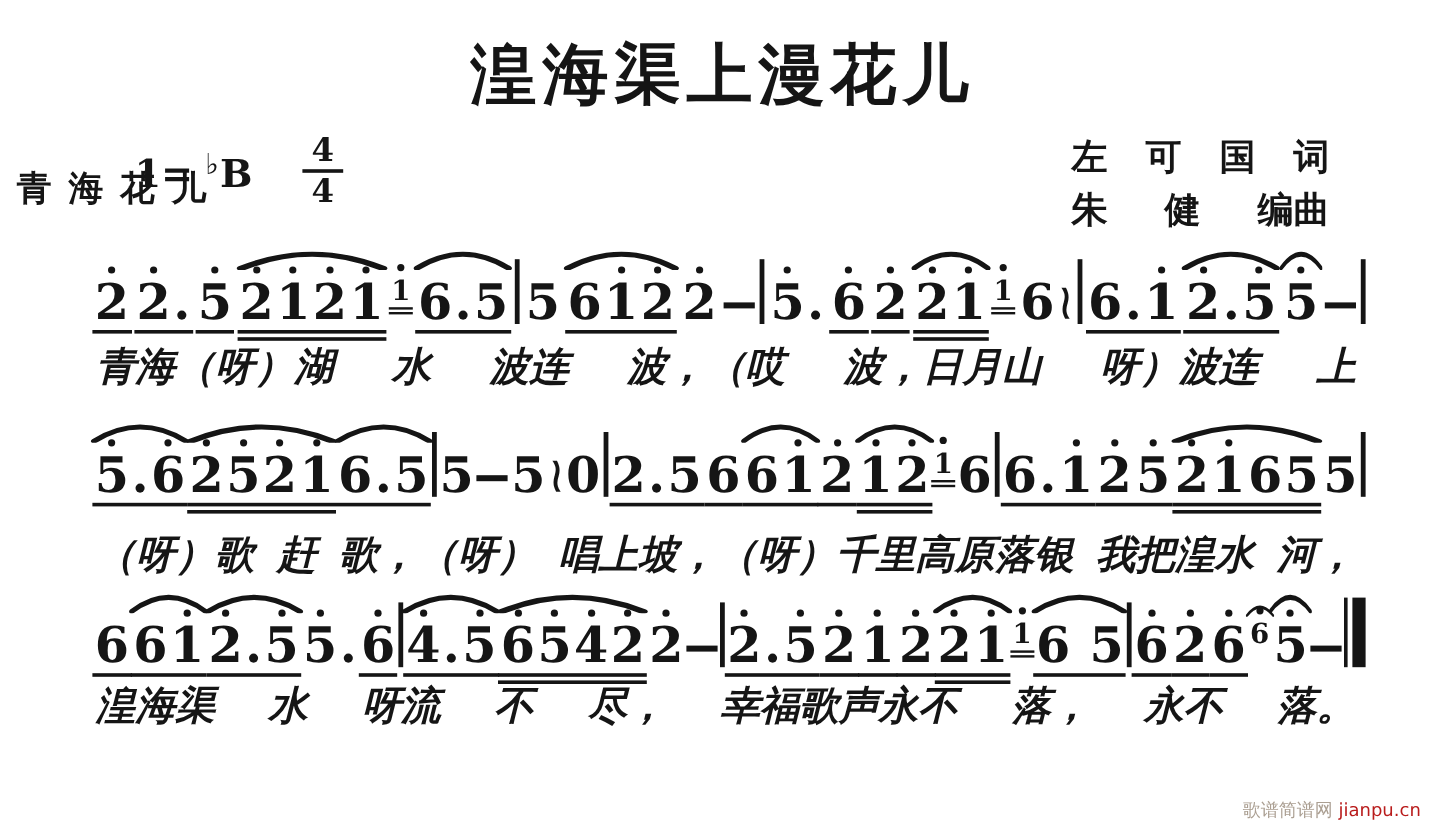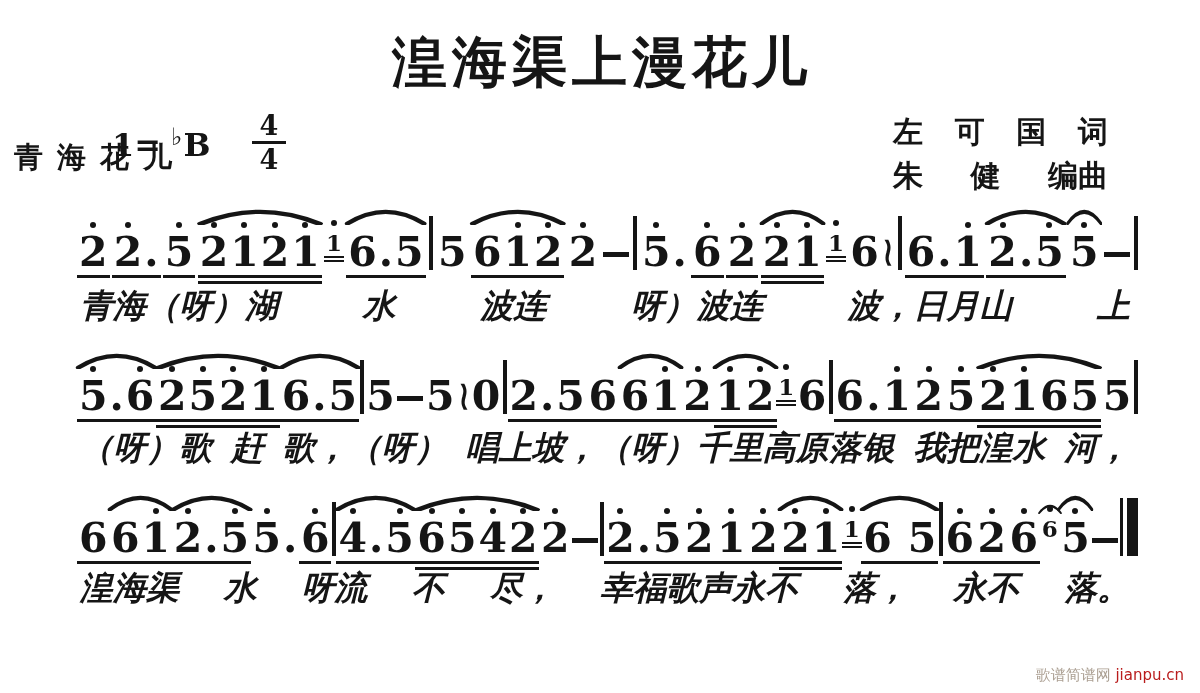--- a/index.html
+++ b/index.html
@@ -42,21 +42,21 @@
   .endbar{display:flex;align-items:flex-end;}
   .endbar .thin{width:3px;height:58px;background:#151515;margin-right:4px;}
   .endbar .thick{width:11px;height:58px;background:#151515;}
   .dash{width:26px;height:5px;background:#151515;margin-bottom:13px;}
   .wavy{font-size:28px;margin-left:3px;margin-bottom:1px;display:inline-block;
         transform:scaleY(1.4);transform-origin:bottom;}
 
   
   .lline{position:absolute;left:80px;right:70px;display:flex;justify-content:space-between;
          font-size:33px;font-weight:bold;white-space:nowrap;font-style:italic;}
-  #l1{top:284px;} #l2{top:426px;} #l3{top:566px;}
+  #l1{top:284px;} #l2{top:440px;} #l3{top:566px;}
 
   
   .watermark{position:absolute;right:16px;bottom:8px;font-size:15px;
              font-family:"DejaVu Sans","Liberation Sans",sans-serif;}
 </style>
 </head>
 <body>
 
 <div class="sheet">
 
@@ -235,22 +235,23 @@
           <span class="ch">5<i class="odot"></i></span>
         </span>
       </span>
       <div class="dash"></div>
       <div class="bar"></div>
     </div>
   <div class="lline" id="l1">
       <span class="lseg">青海（呀）湖</span>
       <span class="lseg">水</span>
       <span class="lseg">波连</span>
+      <span class="lseg">波，（哎</span>
+      <span class="lseg">波，日月山</span>
       <span class="lseg">呀）波连</span>
-      <span class="lseg">波，日月山</span>
       <span class="lseg">上</span>
     </div>
 
   <div class="mline" id="m2">
       <span class="tok">
         <svg class="arcsvg" viewBox="0 0 100 26" preserveAspectRatio="none">
           <path d="M4 24 Q50 -10 96 24" fill="none" stroke="#151515" stroke-width="6" stroke-linecap="round"></path>
         </svg>
         <span class="row">
           <span class="ch">5<i class="odot"></i></span>

